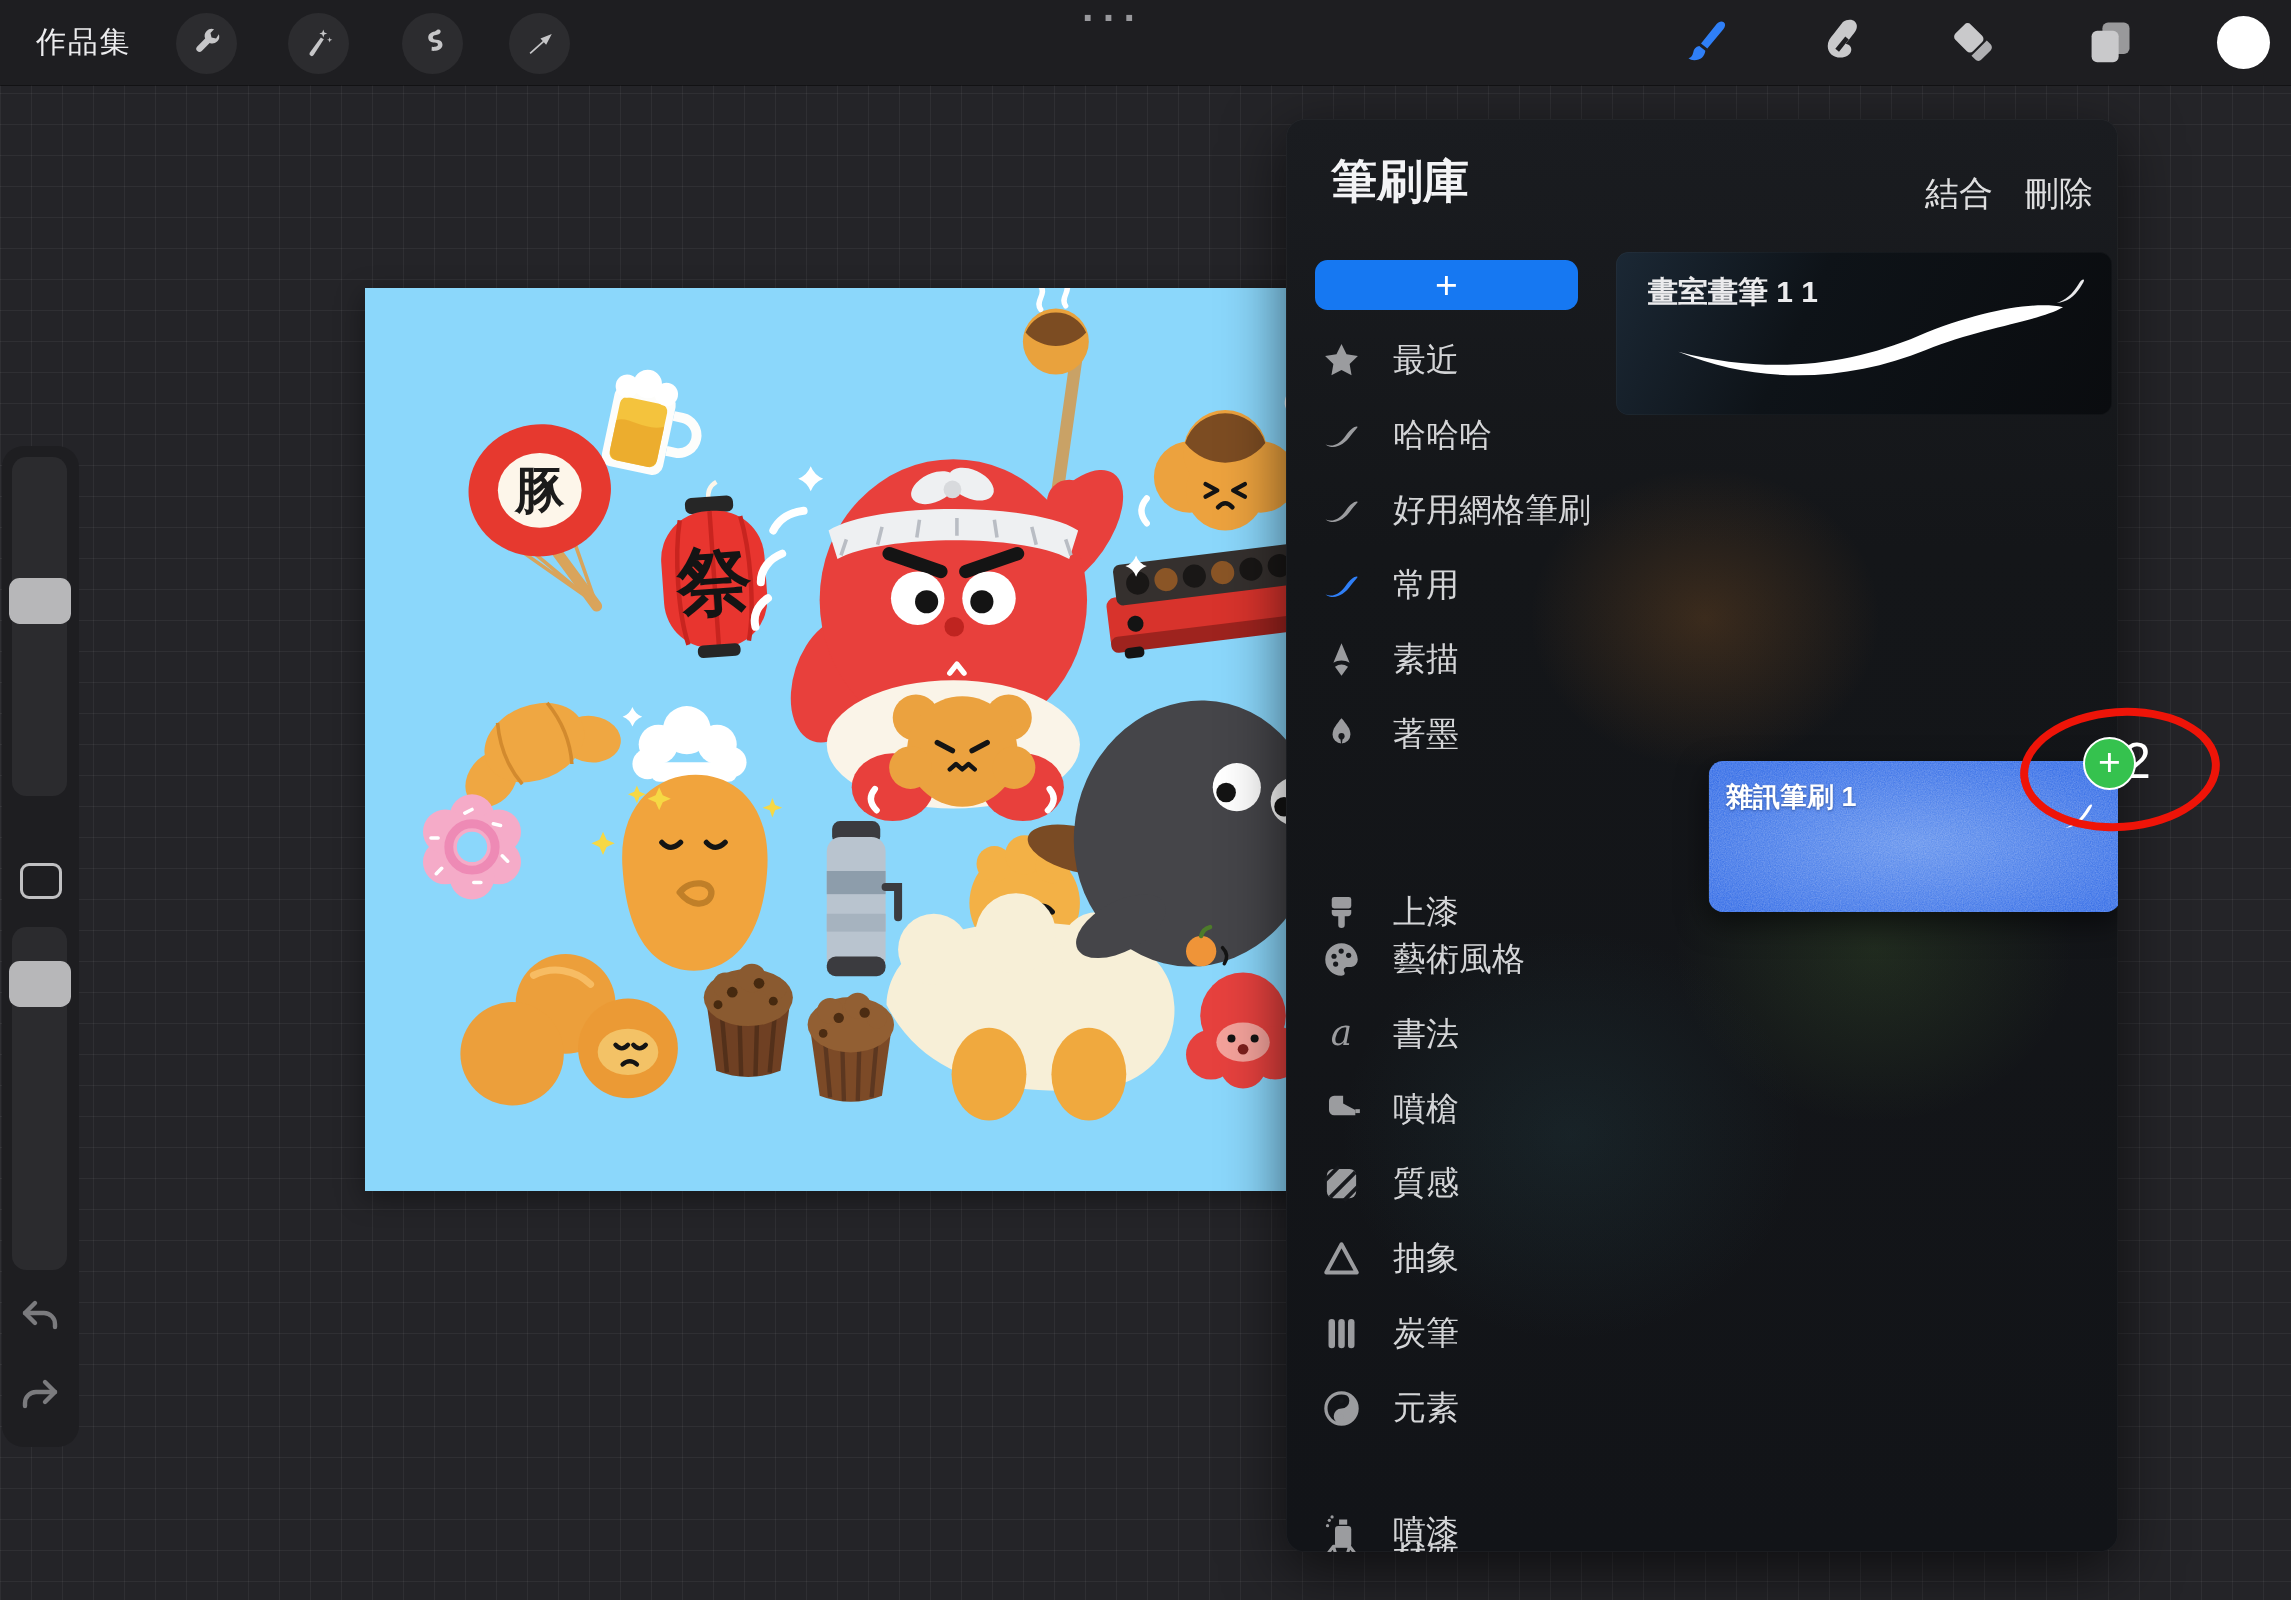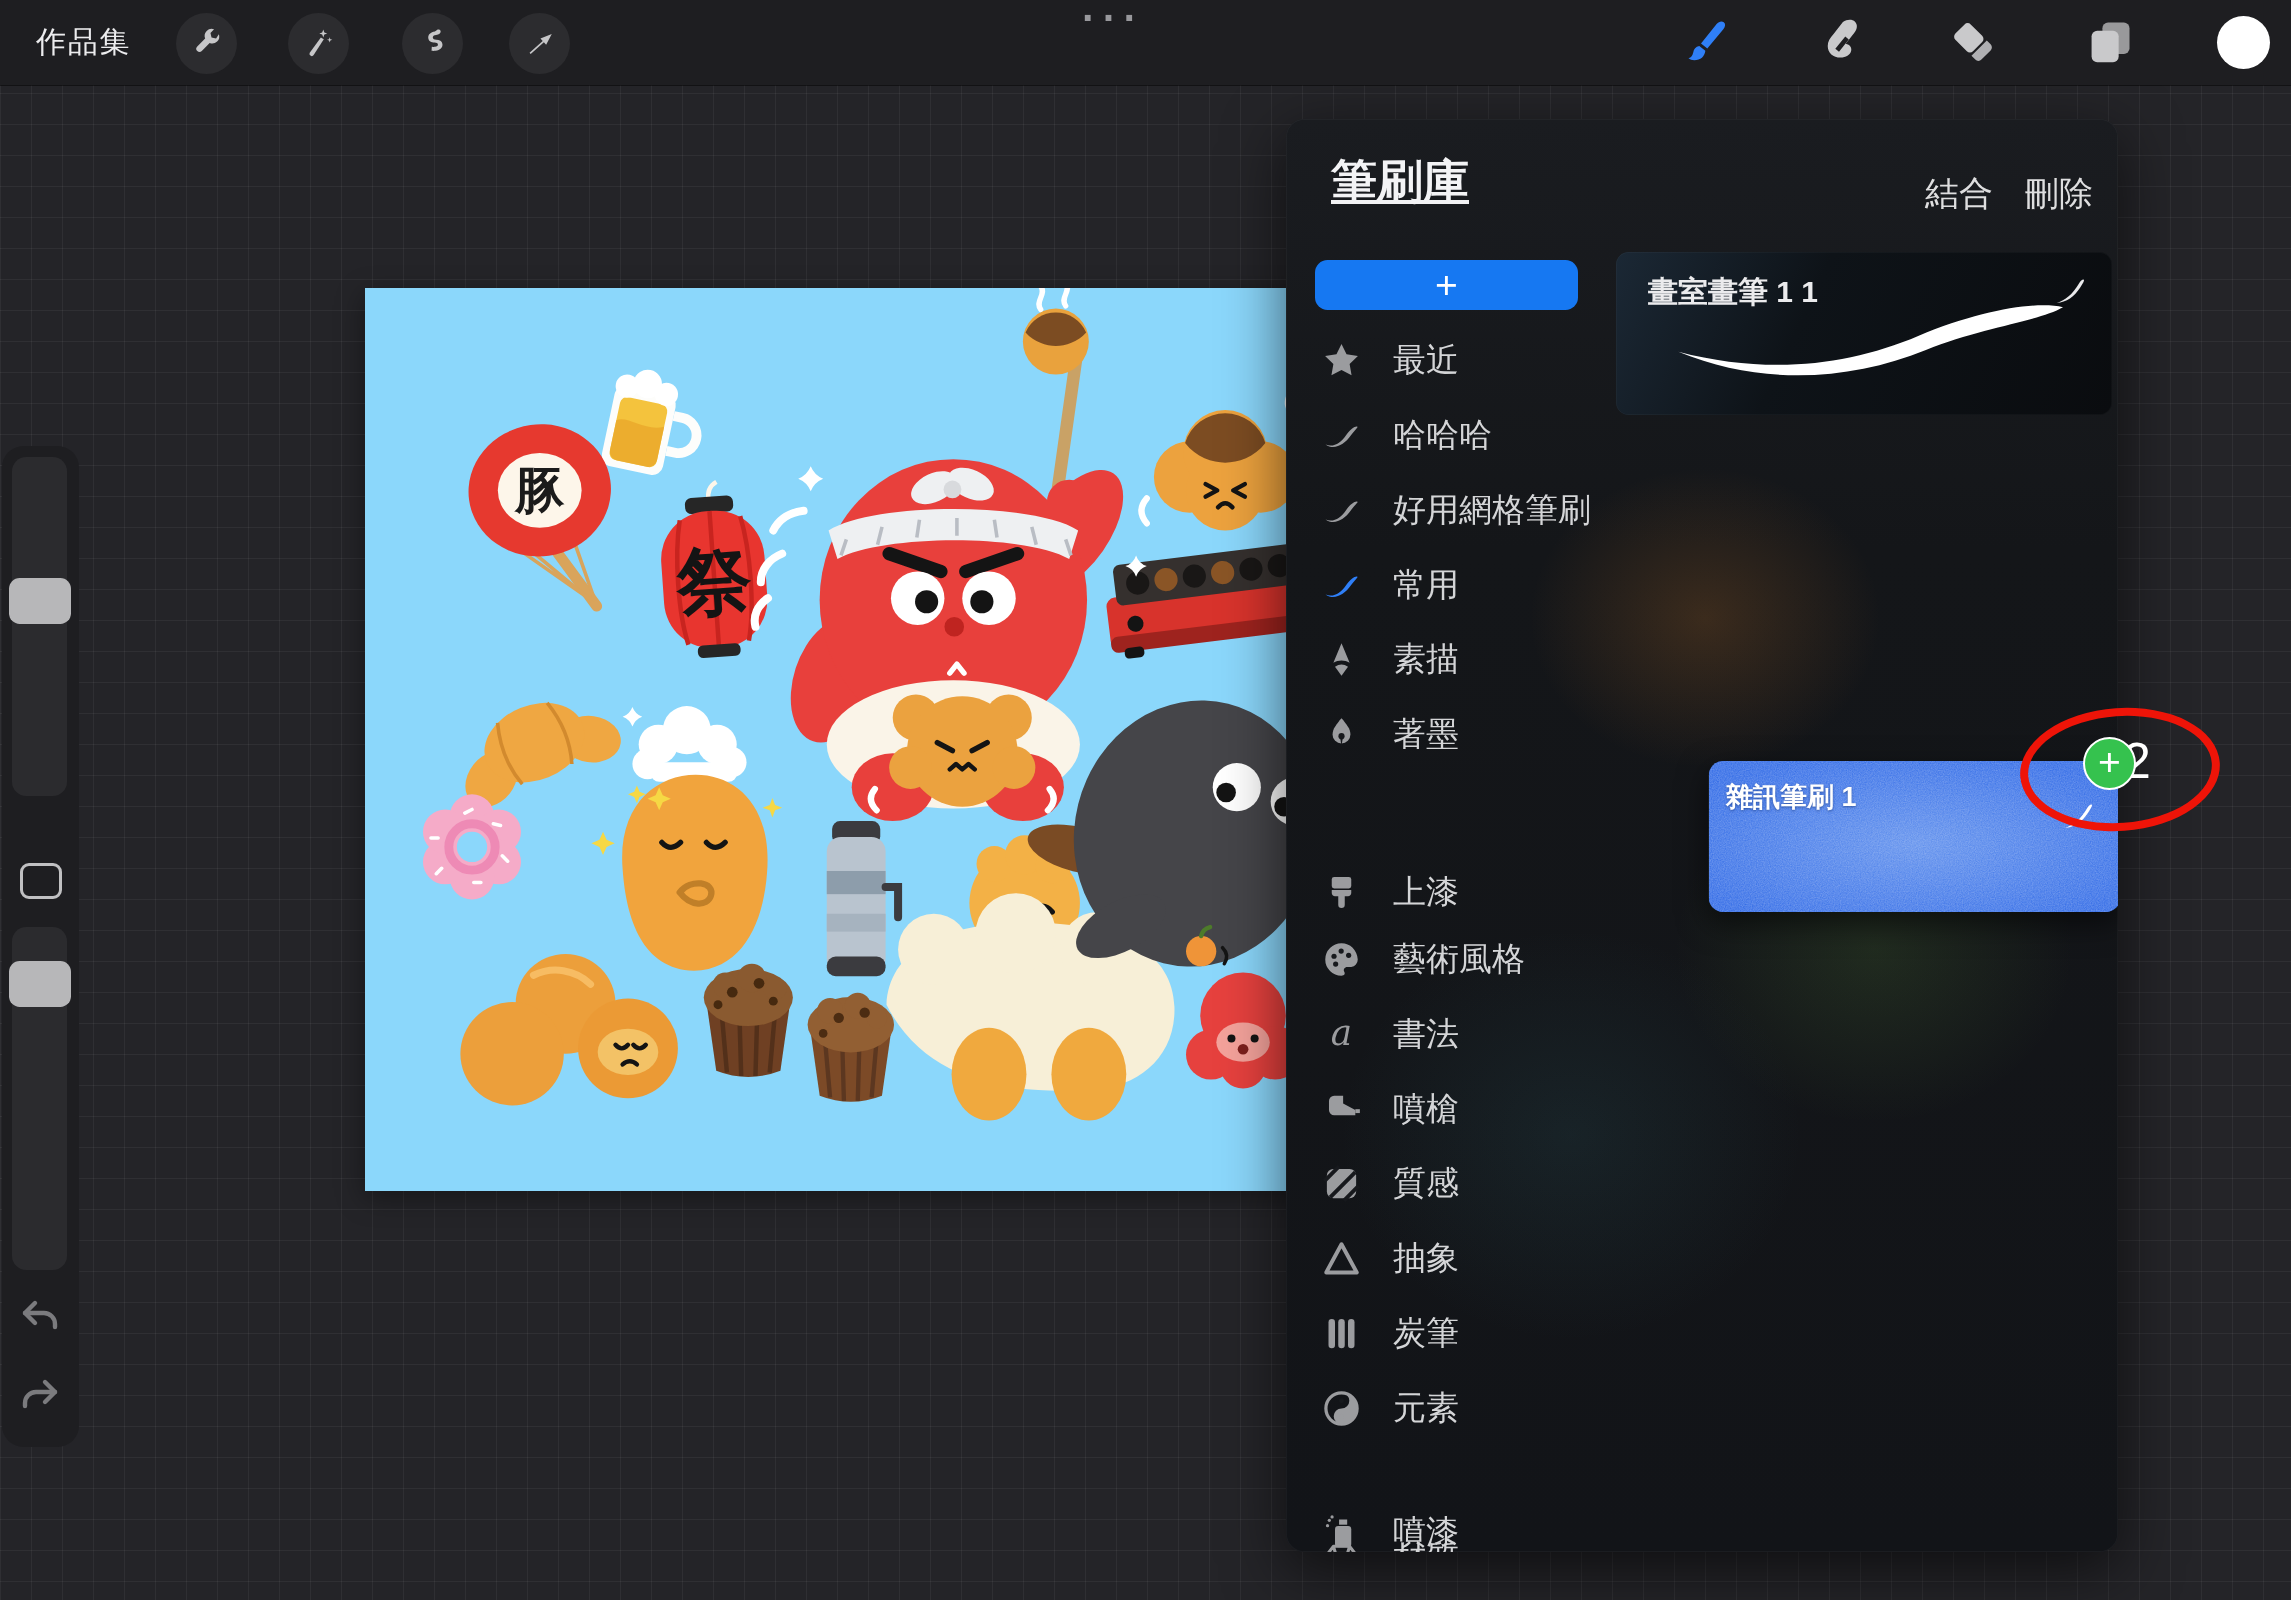--- a/index.html
+++ b/index.html
@@ -35,21 +35,21 @@
           box-shadow:0 7.1px 27px rgba(0,0,0,.4);z-index:3;}
   
   #brush-panel{position:absolute;left:1286px;top:119px;width:832px;height:1433px;border-radius:18px;
       overflow:hidden;z-index:6;
       background:
         radial-gradient(250px 214px at 419px 499px, rgba(216,128,44,.20), transparent 70%),
         radial-gradient(285px 250px at 588px 829px, rgba(110,170,70,.15), transparent 70%),
         radial-gradient(321px 285px at 285px 1016px, rgba(60,128,140,.13), transparent 72%),
         linear-gradient(#1a1c20 0%, #141619 30%, #121418 100%);
       box-shadow:0 18px 62px rgba(0,0,0,.6), inset 0 0 0 0.9px rgba(255,255,255,.04);}
-  #panel-title{position:absolute;left:45px;top:32px;font-size:46px;font-weight:600;color:#f3f3f5;text-decoration:underline;}
+  #panel-title{position:absolute;left:45px;top:32px;font-size:46px;font-weight:600;color:#f3f3f5;}
   #panel-actions{position:absolute;right:25px;top:52px;display:flex;gap:32px;font-size:34px;color:#dededf;}
   #panel-actions div{cursor:default;}
   #add-brush-btn{position:absolute;left:29px;top:141px;width:263px;height:50px;border-radius:12.5px;
       display:flex;align-items:center;justify-content:center;font-size:39px;font-weight:300;color:#fff;}
   #cat-list{position:absolute;left:0;top:0;width:330px;height:100%;}
   .cat-row{position:absolute;left:0;width:330px;height:75px;}
   .cat-icon{position:absolute;left:36px;top:18px;width:39px;height:39px;color:#9b9c9f;}
   .cat-icon svg{width:39px;height:39px;}
   .cat-label{position:absolute;left:107px;top:0;height:75px;display:flex;align-items:center;
       font-size:33px;color:#d4d5d7;white-space:nowrap;}
@@ -420,21 +420,21 @@
           <div class="cat-label">素描</div>
         </div>
         <div class="cat-row" style="top: 578px;">
           <span class="cat-icon"><svg viewBox="0 0 24 24">
               <path fill="currentColor" d="M12 2c3 3.5 5.5 6.5 5.5 10a5.5 5.5 0 0 1-11 0C6.5 8.5 9 5.5 12 2z"></path>
               <circle cx="12" cy="13" r="1.9" fill="#17191d"></circle>
               <path d="M11.3 14.5h1.4L12 19.5z" fill="#17191d"></path>
             </svg></span>
           <div class="cat-label">著墨</div>
         </div>
-        <div class="cat-row" style="top: 736px;">
+        <div class="cat-row" style="top: 756px;">
           <span class="cat-icon"><svg viewBox="0 0 24 24">
               <rect fill="currentColor" x="6" y="2.5" width="12" height="7" rx="1.5"></rect>
               <path fill="currentColor" d="M6 10.5h12v1.8c0 1.1-.9 2-2 2h-2v5.2a2 2 0 0 1-4 0v-5.2H8c-1.1 0-2-.9-2-2z"></path>
             </svg></span>
           <div class="cat-label">上漆</div>
         </div>
         <div class="cat-row" style="top: 803px;">
           <span class="cat-icon"><svg viewBox="0 0 24 24">
               <path fill="currentColor" d="M12 2a10 10 0 1 0 0 20c1.8 0 2.4-1.1 1.7-2.4-.8-1.5.2-3 1.9-3H18a4.6 4.6 0 0 0 4-4.6C21.7 6.1 17.3 2 12 2z"></path>
               <circle cx="7.4" cy="10" r="1.6" fill="#17191d"></circle>

